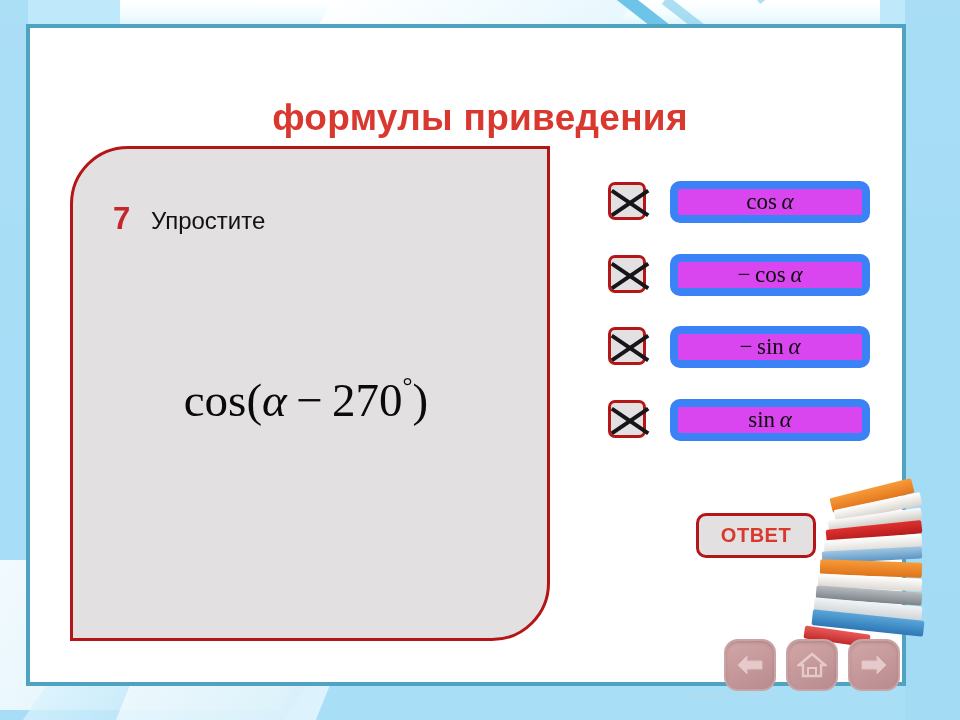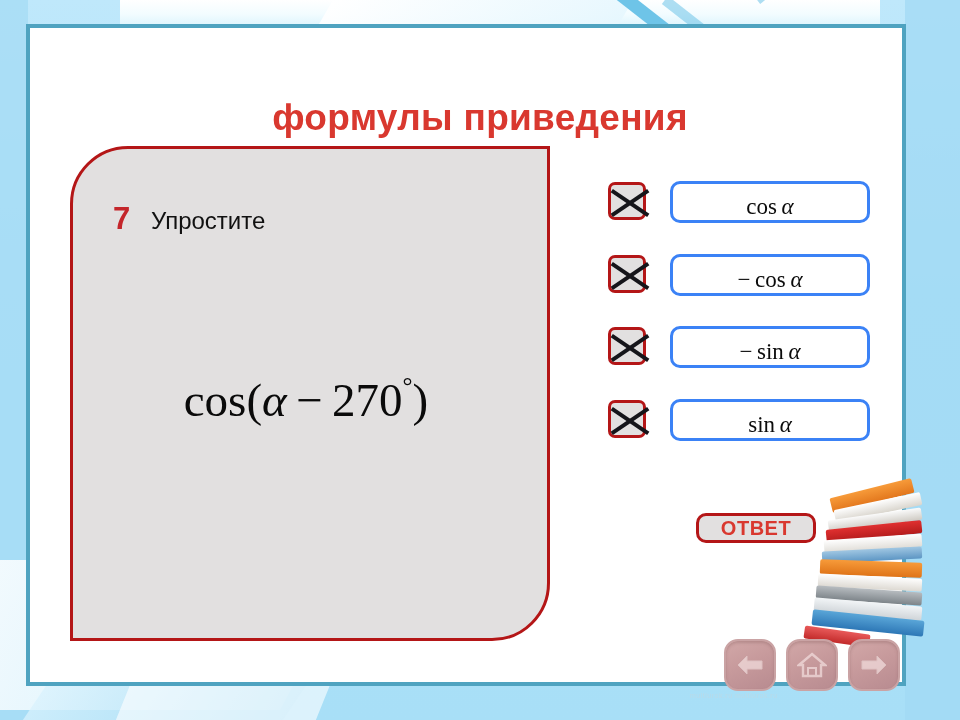--- a/index.html
+++ b/index.html
@@ -73,29 +73,29 @@
   .opt{position:absolute;z-index:4;}
   .chk{
     position:absolute;left:0;top:0;width:38px;height:38px;
     background:#e2e0e0;border:3px solid #b41617;border-radius:7px;box-sizing:border-box;
   }
   .chk .x1,.chk .x2{position:absolute;left:-3px;top:16px;width:44px;height:4px;background:#15151a;}
   .chk .x1{transform:rotate(34deg);}
   .chk .x2{transform:rotate(-34deg);}
   .pill{
     position:absolute;left:62px;top:-1px;width:200px;height:42px;
-    background:#ffffff;border:3px solid #3b82f6;border-radius:10px;box-sizing:border-box;
+    background:#d946ef;border:8px solid #3b82f6;border-radius:10px;box-sizing:border-box;
     display:flex;align-items:flex-end;justify-content:center;
     font-family:"Liberation Serif",serif;font-size:23px;color:#0b0b0b;white-space:nowrap;
   }
   .pill .it{font-style:italic;}
 
   
   #answer{
-    position:absolute;left:696px;top:513px;width:120px;height:30px;z-index:4;
+    position:absolute;left:696px;top:513px;width:120px;height:45px;z-index:4;
     background:#e2e0e0;border:3px solid #b41617;border-radius:10px;box-sizing:border-box;
     display:flex;align-items:center;justify-content:center;
     font-family:"Liberation Sans",sans-serif;font-weight:bold;font-size:20px;color:#d9382f;
     letter-spacing:.5px;
   }
 
   
   #books{position:absolute;left:812px;top:484px;width:132px;height:172px;z-index:5;}
   #books .bk{position:absolute;border-radius:2px;}
 

